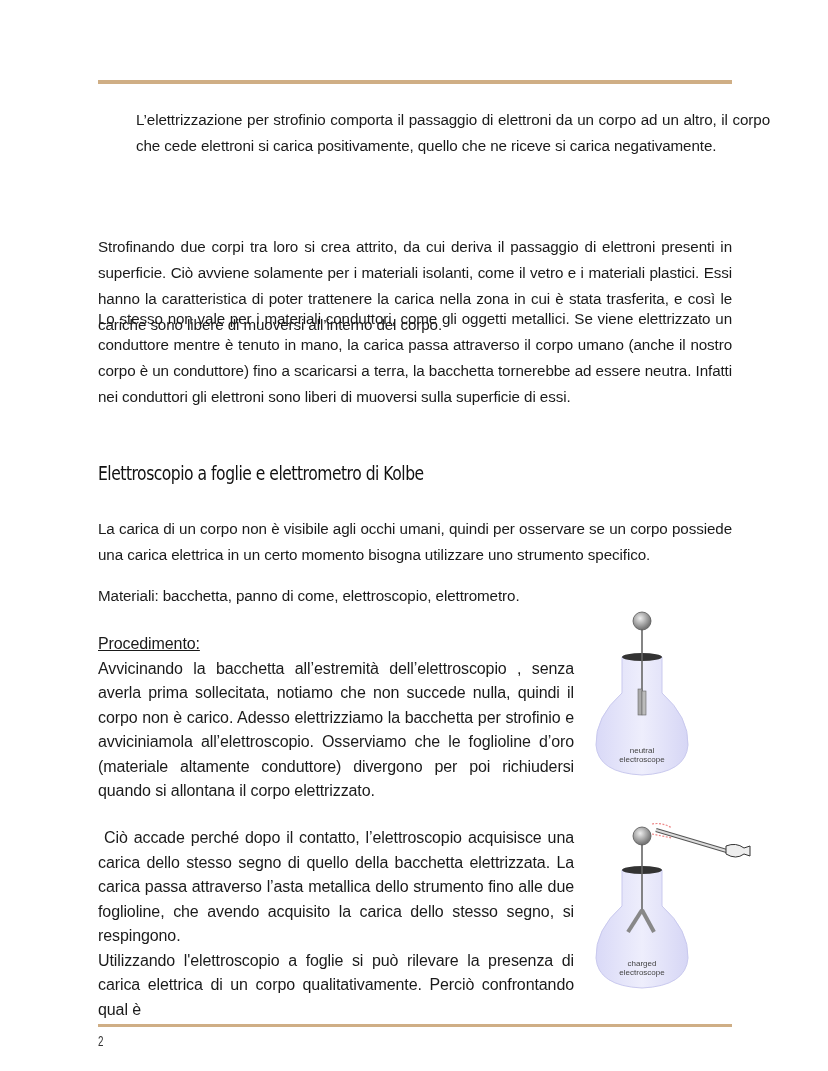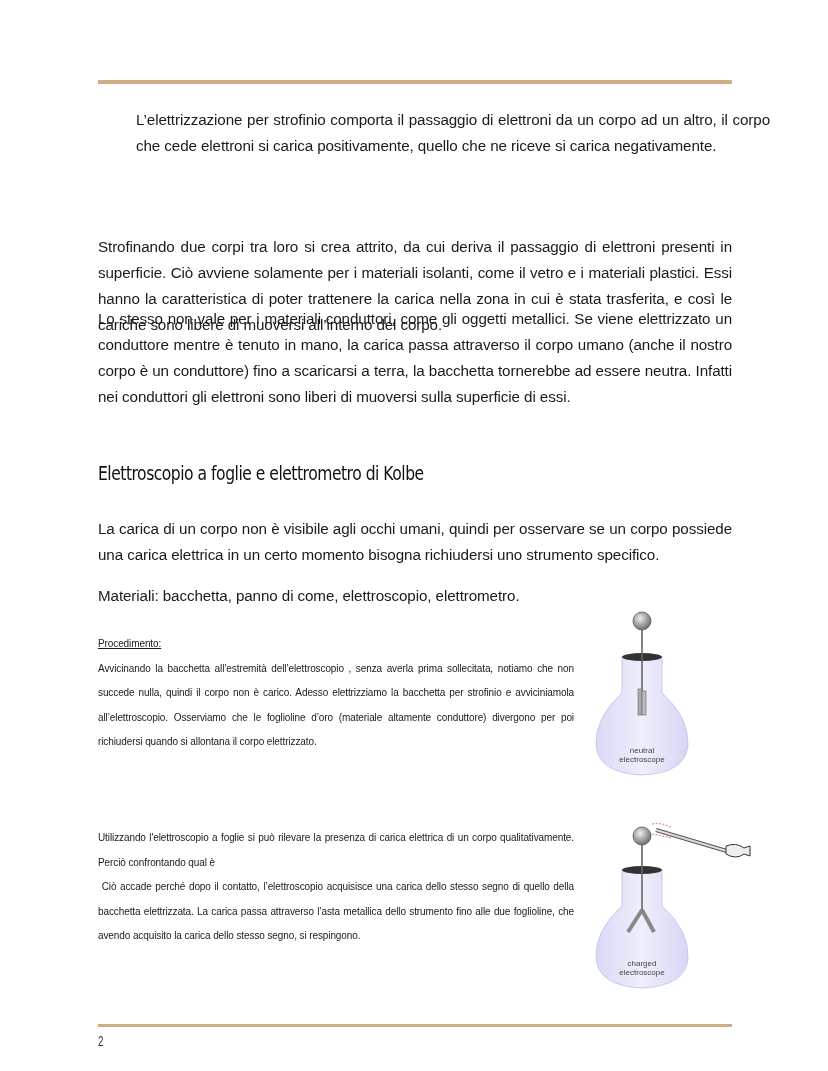--- a/index.html
+++ b/index.html
@@ -52,21 +52,21 @@
       color: #111;
       margin: 0;
     }
     .intro { top: 516px; }
     .materials { top: 583px; }
 
     .col-text {
       position: absolute;
       left: 98px;
       width: 476px;
-      font-size: 10px;
+      font-size: 16px;
       line-height: 24.5px;
       text-align: justify;
       letter-spacing: -0.1px;
     }
     .procedure { top: 632px; }
     .observations { top: 826px; }
     .subhead {
       text-decoration: underline;
       display: block;
     }
@@ -100,35 +100,35 @@
   <p>Strofinando due corpi tra loro si crea attrito, da cui deriva il passaggio di elettroni presenti in superficie. Ciò avviene solamente per i materiali isolanti, come il vetro e i materiali plastici. Essi hanno la caratteristica di poter trattenere la carica nella zona in cui è stata trasferita, e così le cariche sono libere di muoversi all’interno del corpo.</p>
 </div>
 
 <div class="text-block p3">
   <p>Lo stesso non vale per  i materiali conduttori, come gli oggetti metallici. Se viene elettrizzato un conduttore mentre è tenuto in mano, la carica passa attraverso il corpo umano (anche il nostro corpo è un conduttore) fino a scaricarsi a terra, la bacchetta tornerebbe ad essere neutra. Infatti nei conduttori gli elettroni sono liberi di muoversi sulla superficie di essi.</p>
 </div>
 
 <h2 class="section-title">Elettroscopio a foglie e elettrometro di Kolbe</h2>
 
 <div class="text-block intro">
-  <p>La carica di un corpo non è visibile agli occhi umani, quindi per osservare se un corpo possiede una carica elettrica in un certo momento bisogna richiudersi uno strumento specifico.</p>
+  <p>La carica di un corpo non è visibile agli occhi umani, quindi per osservare se un corpo possiede una carica elettrica in un certo momento bisogna utilizzare uno strumento specifico.</p>
 </div>
 
 <div class="text-block materials">
   <p>Materiali: bacchetta, panno di come, elettroscopio, elettrometro.</p>
 </div>
 
 <div class="col-text procedure">
   <span class="subhead">Procedimento:</span>
   <p style="margin:0">Avvicinando la bacchetta all’estremità dell’elettroscopio , senza averla prima sollecitata, notiamo che non succede nulla, quindi il corpo non è carico.  Adesso elettrizziamo la bacchetta per strofinio e avviciniamola all’elettroscopio. Osserviamo che le foglioline d’oro (materiale altamente conduttore) divergono per poi richiudersi quando si allontana il corpo elettrizzato.</p>
 </div>
 
 <div class="col-text observations">
+  <p style="margin:0; white-space: pre-wrap;"> Ciò accade perché dopo il contatto, l’elettroscopio acquisisce una carica dello stesso segno di quello della bacchetta elettrizzata. La carica passa attraverso l’asta metallica dello strumento fino alle due foglioline, che avendo acquisito la carica dello stesso segno, si respingono.</p>
   <p style="margin:0">Utilizzando l'elettroscopio a foglie si può rilevare la presenza di carica elettrica di un corpo qualitativamente. Perciò confrontando qual è</p>
-  <p style="margin:0; white-space: pre-wrap;"> Ciò accade perché dopo il contatto, l’elettroscopio acquisisce una carica dello stesso segno di quello della bacchetta elettrizzata. La carica passa attraverso l’asta metallica dello strumento fino alle due foglioline, che avendo acquisito la carica dello stesso segno, si respingono.</p>
 </div>
 
 <div class="figure fig-neutral">
   <svg width="105" height="180" viewBox="0 0 105 180">
     <defs>
       <radialGradient id="ballG1" cx="40%" cy="35%" r="60%">
         <stop offset="0%" stop-color="#eeeeee"></stop>
         <stop offset="100%" stop-color="#777"></stop>
       </radialGradient>
       <linearGradient id="glassG1" x1="0" y1="0" x2="1" y2="0">

